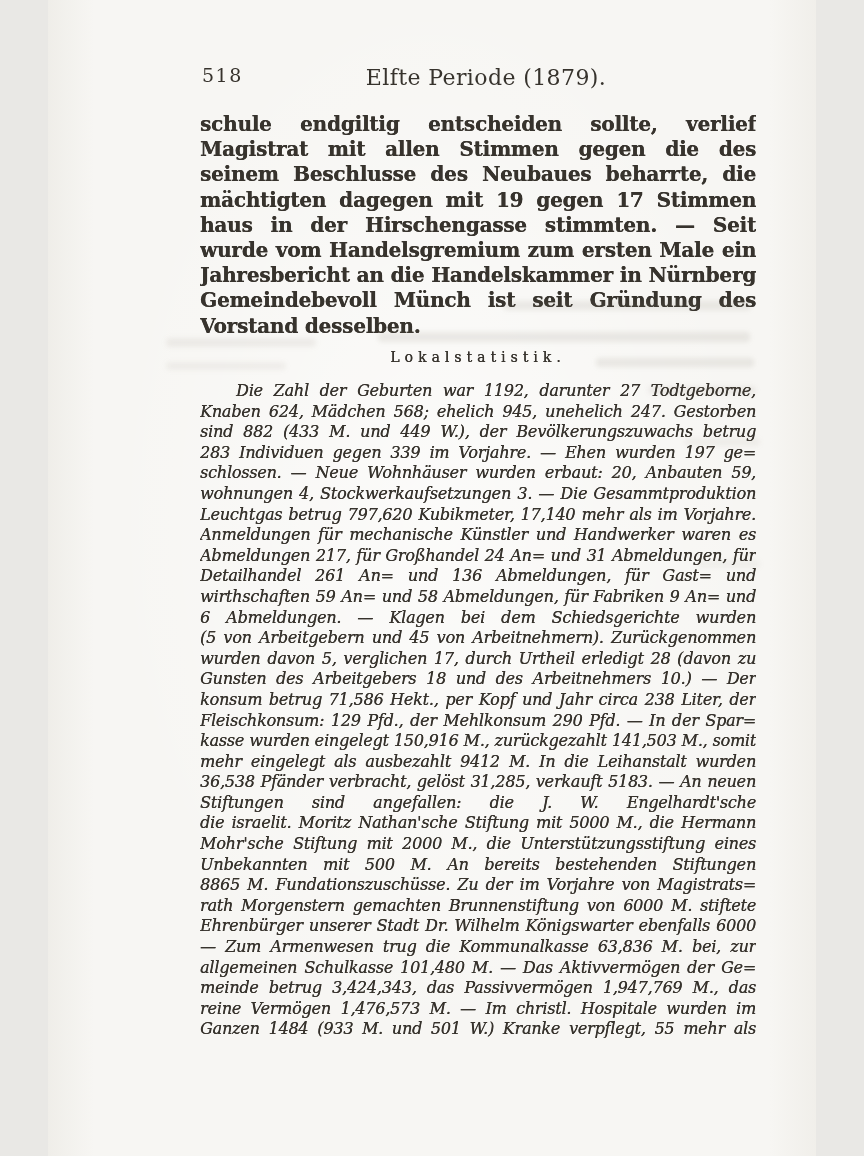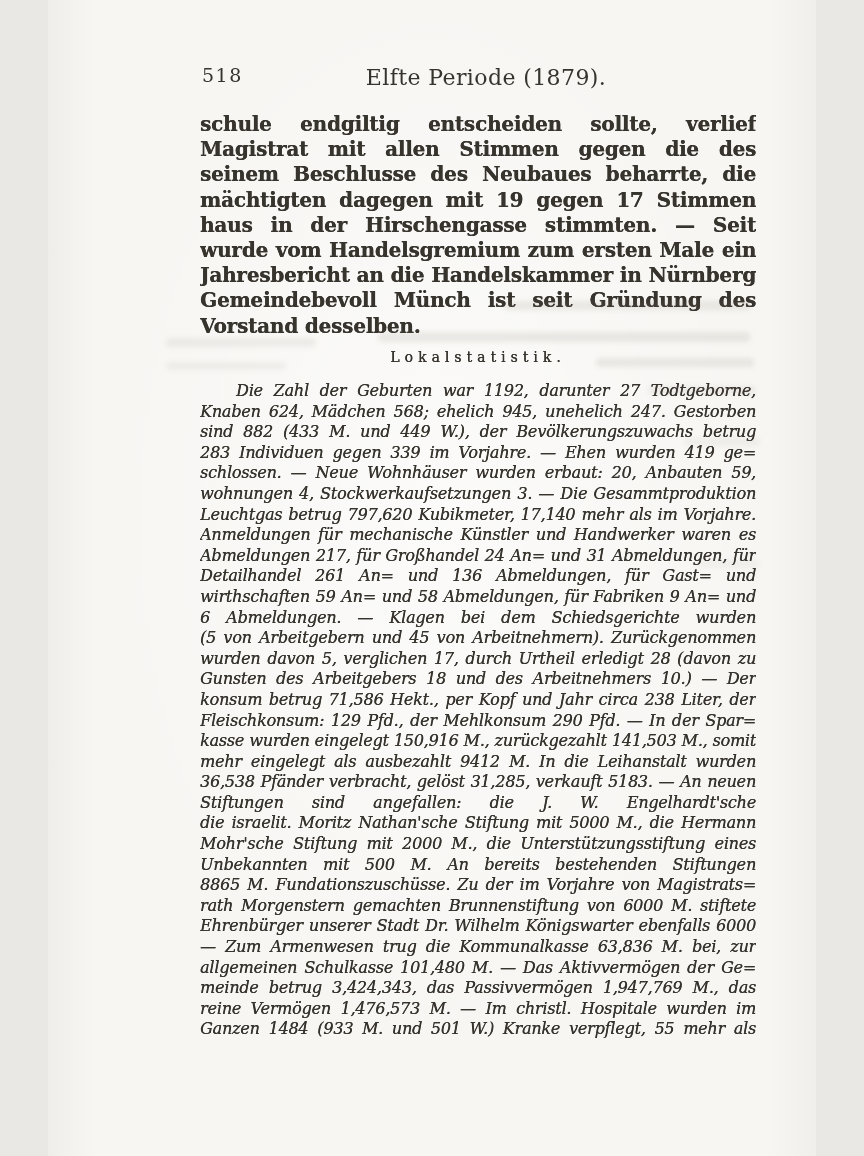--- a/index.html
+++ b/index.html
@@ -83,21 +83,21 @@
       <div class="line">Gemeindebevoll Münch ist seit Gründung des Handelsgremiums</div>
       <div class="line">Vorstand desselben.</div>
     </div>
 
   <h2 class="secheading">Lokalstatistik.</h2>
 
   <div class="para para2 indent-first">
       <div class="line">Die Zahl der Geburten war 1192, darunter 27 Todtgeborne,</div>
       <div class="line">Knaben 624, Mädchen 568; ehelich 945, unehelich 247. Gestorben</div>
       <div class="line">sind 882 (433 M. und 449 W.), der Bevölkerungszuwachs betrug</div>
-      <div class="line">283 Individuen gegen 339 im Vorjahre. — Ehen wurden 419 ge=</div>
+      <div class="line">283 Individuen gegen 339 im Vorjahre. — Ehen wurden 197 ge=</div>
       <div class="line">schlossen. — Neue Wohnhäuser wurden erbaut: 20, Anbauten 59, Dach=</div>
       <div class="line">wohnungen 4, Stockwerkaufsetzungen 3. — Die Gesammtproduktion an</div>
       <div class="line">Leuchtgas betrug 797,620 Kubikmeter, 17,140 mehr als im Vorjahre. —</div>
       <div class="line">Anmeldungen für mechanische Künstler und Handwerker waren es 198,</div>
       <div class="line">Abmeldungen 217, für Großhandel 24 An= und 31 Abmeldungen, für</div>
       <div class="line">Detailhandel 261 An= und 136 Abmeldungen, für Gast= und Schank=</div>
       <div class="line">wirthschaften 59 An= und 58 Abmeldungen, für Fabriken 9 An= und</div>
       <div class="line">6 Abmeldungen. — Klagen bei dem Schiedsgerichte wurden angebracht 50</div>
       <div class="line">(5 von Arbeitgebern und 45 von Arbeitnehmern). Zurückgenommen</div>
       <div class="line">wurden davon 5, verglichen 17, durch Urtheil erledigt 28 (davon zu</div>

